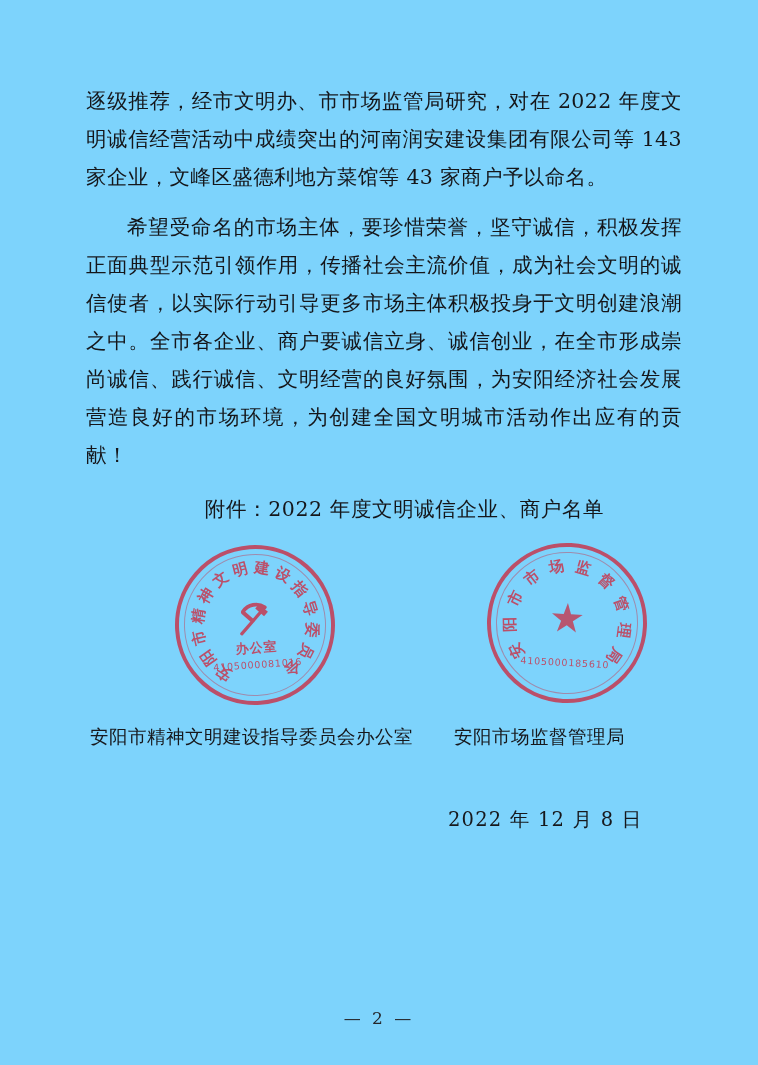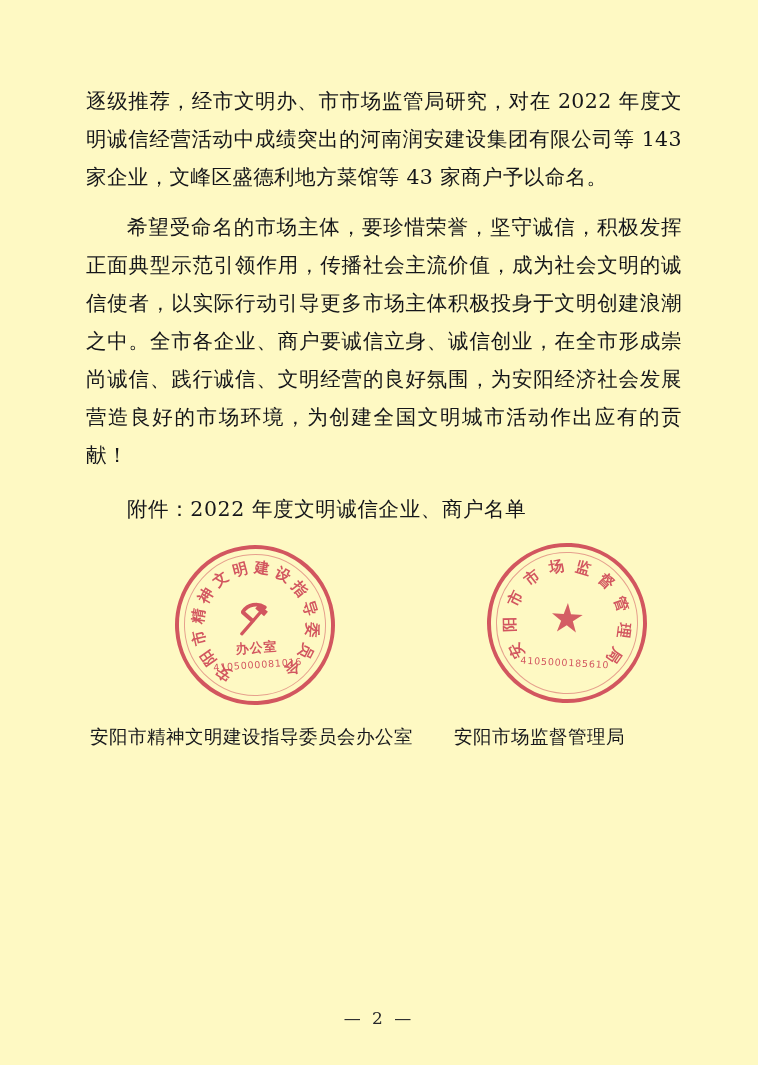--- a/index.html
+++ b/index.html
@@ -14,21 +14,21 @@
     font-family: "DejaVu Serif", "Liberation Serif", serif;
     color: #141414;
     overflow: hidden;
   }
 
   .page {
     position: absolute;
     left: 0; top: 0;
     width: 758px;
     height: 1065px;
-    background: #fef9c3;
+    background: #7dd3fc;
   }
 
   .body-text {
     position: absolute;
     left: 86px;
     top: 82px;
     width: 596px;
   }
 
   .para {
@@ -47,20 +47,21 @@
     margin-top: 12px;
   }
 
   .attachment {
     font-size: 20.5px;
     line-height: 38px;
     letter-spacing: 0.6px;
     text-indent: 2em;
     margin-top: 16px;
     color: #15161a;
+    text-align: center;
   }
 
   
   .sign-area {
     position: absolute;
     left: 86px;
     top: 640px;
     width: 600px;
     height: 140px;
   }
@@ -240,18 +241,19 @@
     <div class="seal-star">★</div>
     <div class="seal-center-label"></div>
     <div class="seal-bottom-text">4105000185610</div>
   </div>
 
   <div class="sign-area">
     <div class="signer signer-right">安阳市场监督管理局</div>
     <div class="signer signer-left">安阳市精神文明建设指导委员会办公室</div>
   </div>
 
+  <div class="date-line">2022 年 12 月 8 日</div>
 
   <div class="page-number">
     <span class="pn-inner">— 2 —</span>
   </div>
 
 </div>
 
 </body></html>

